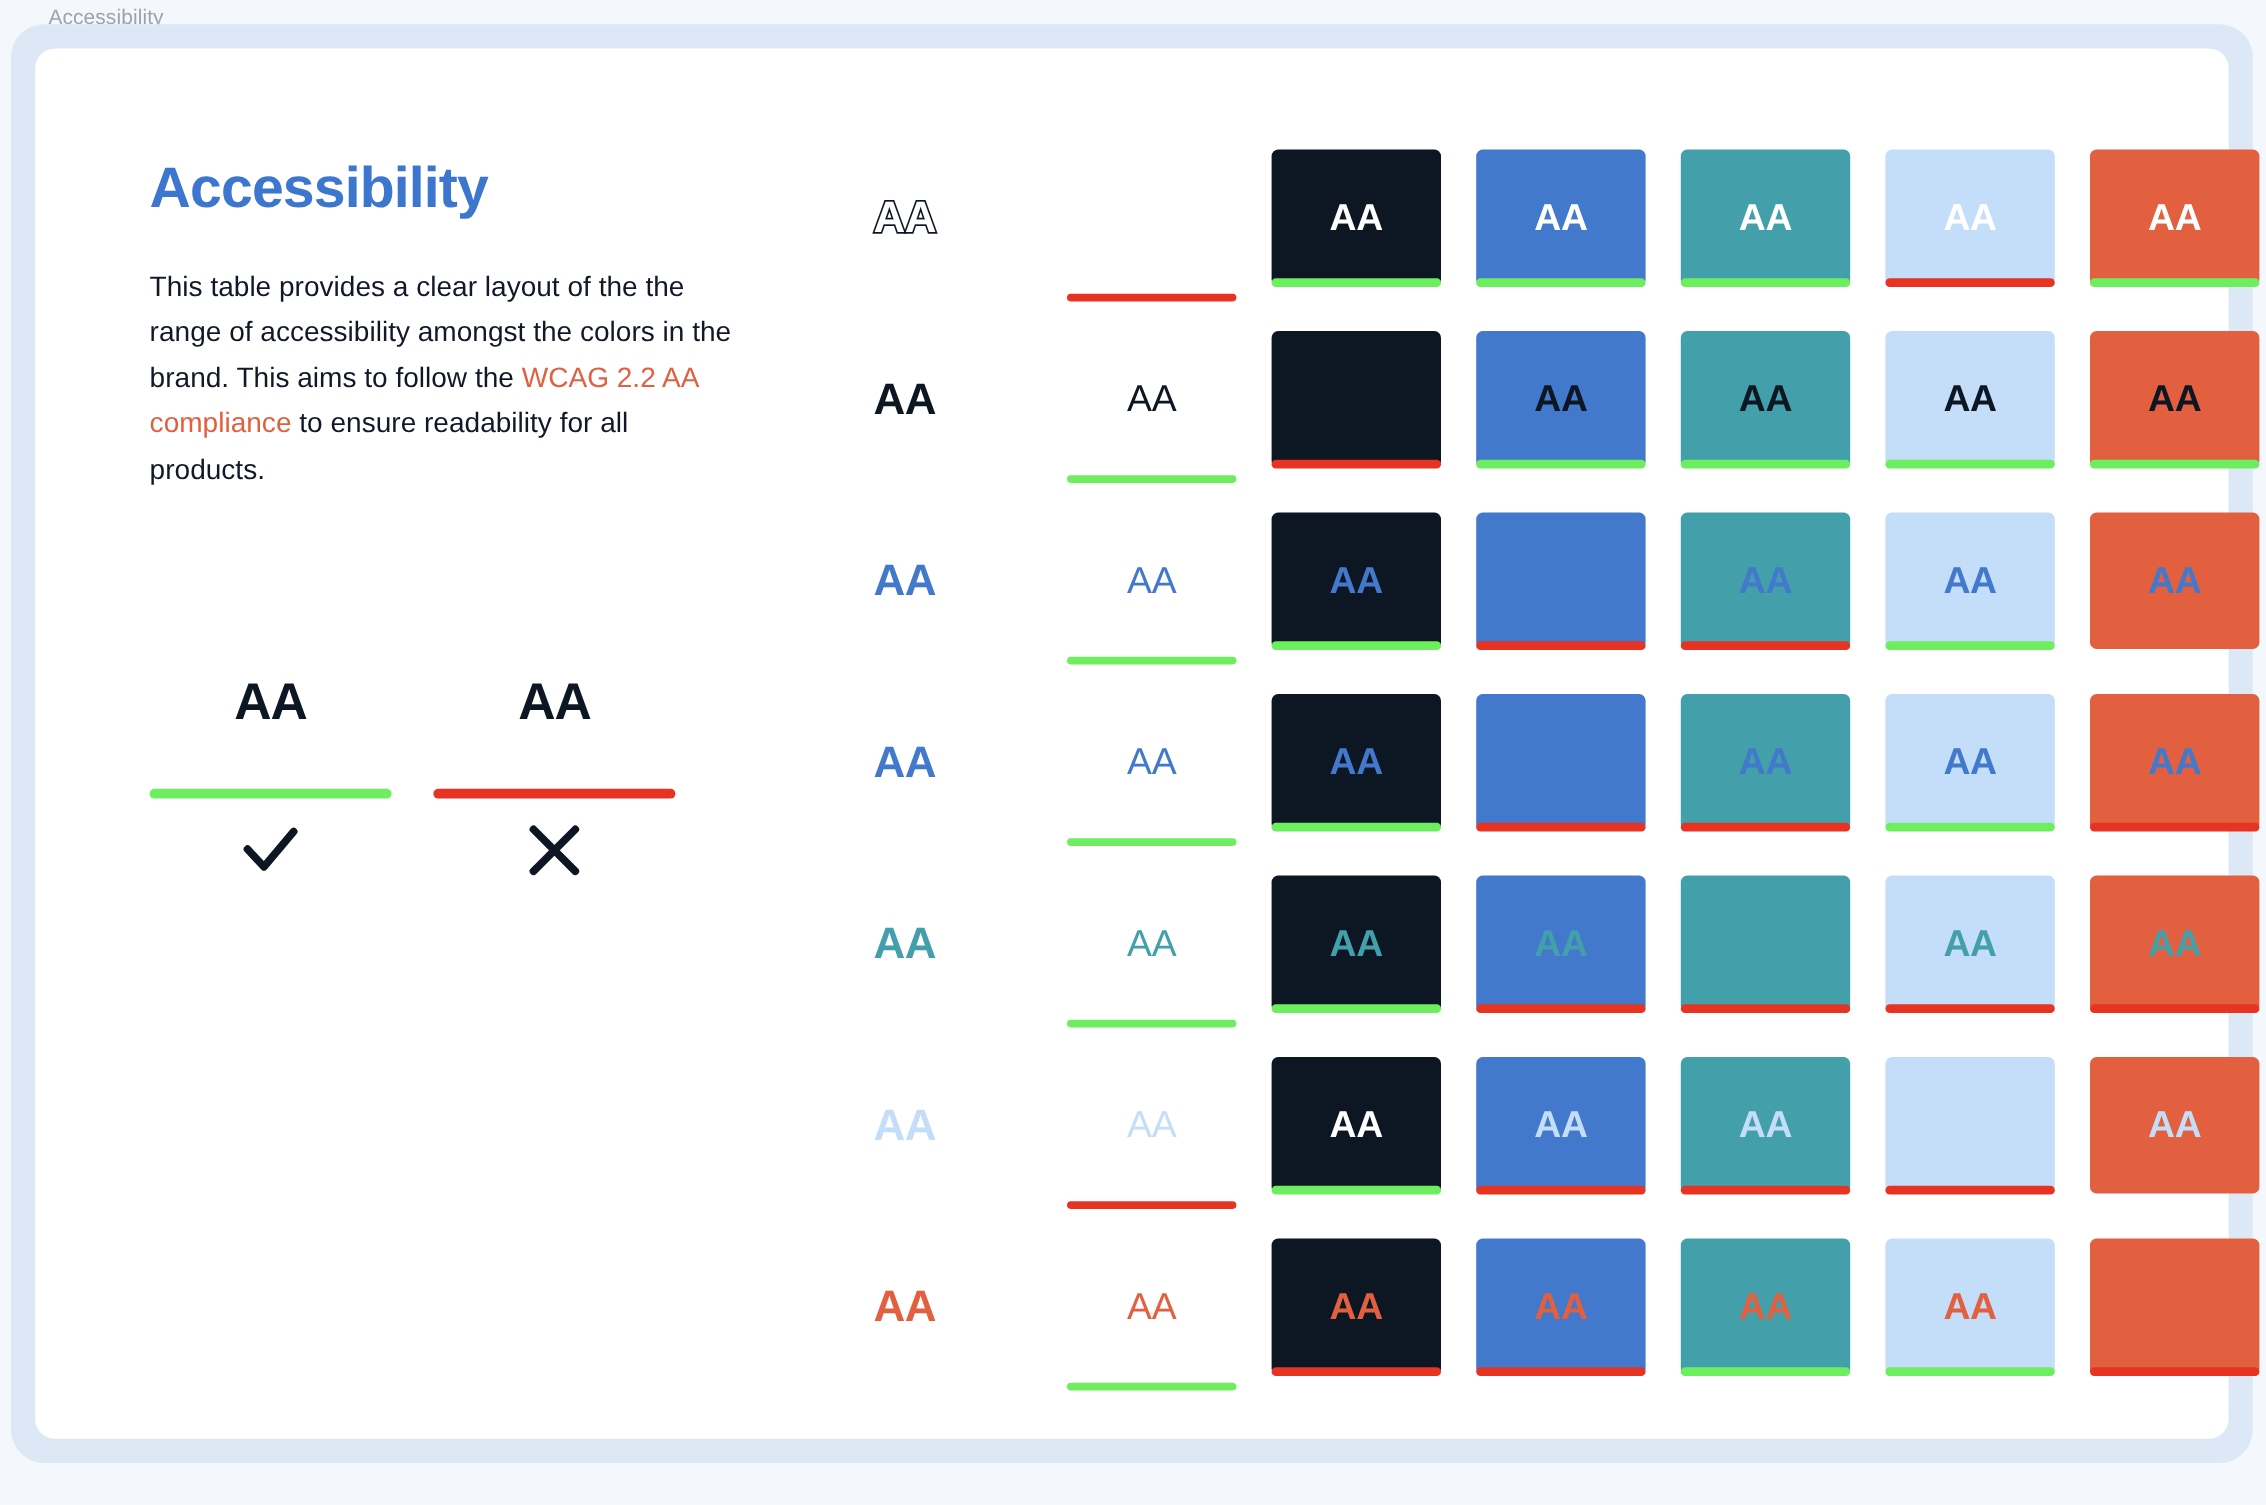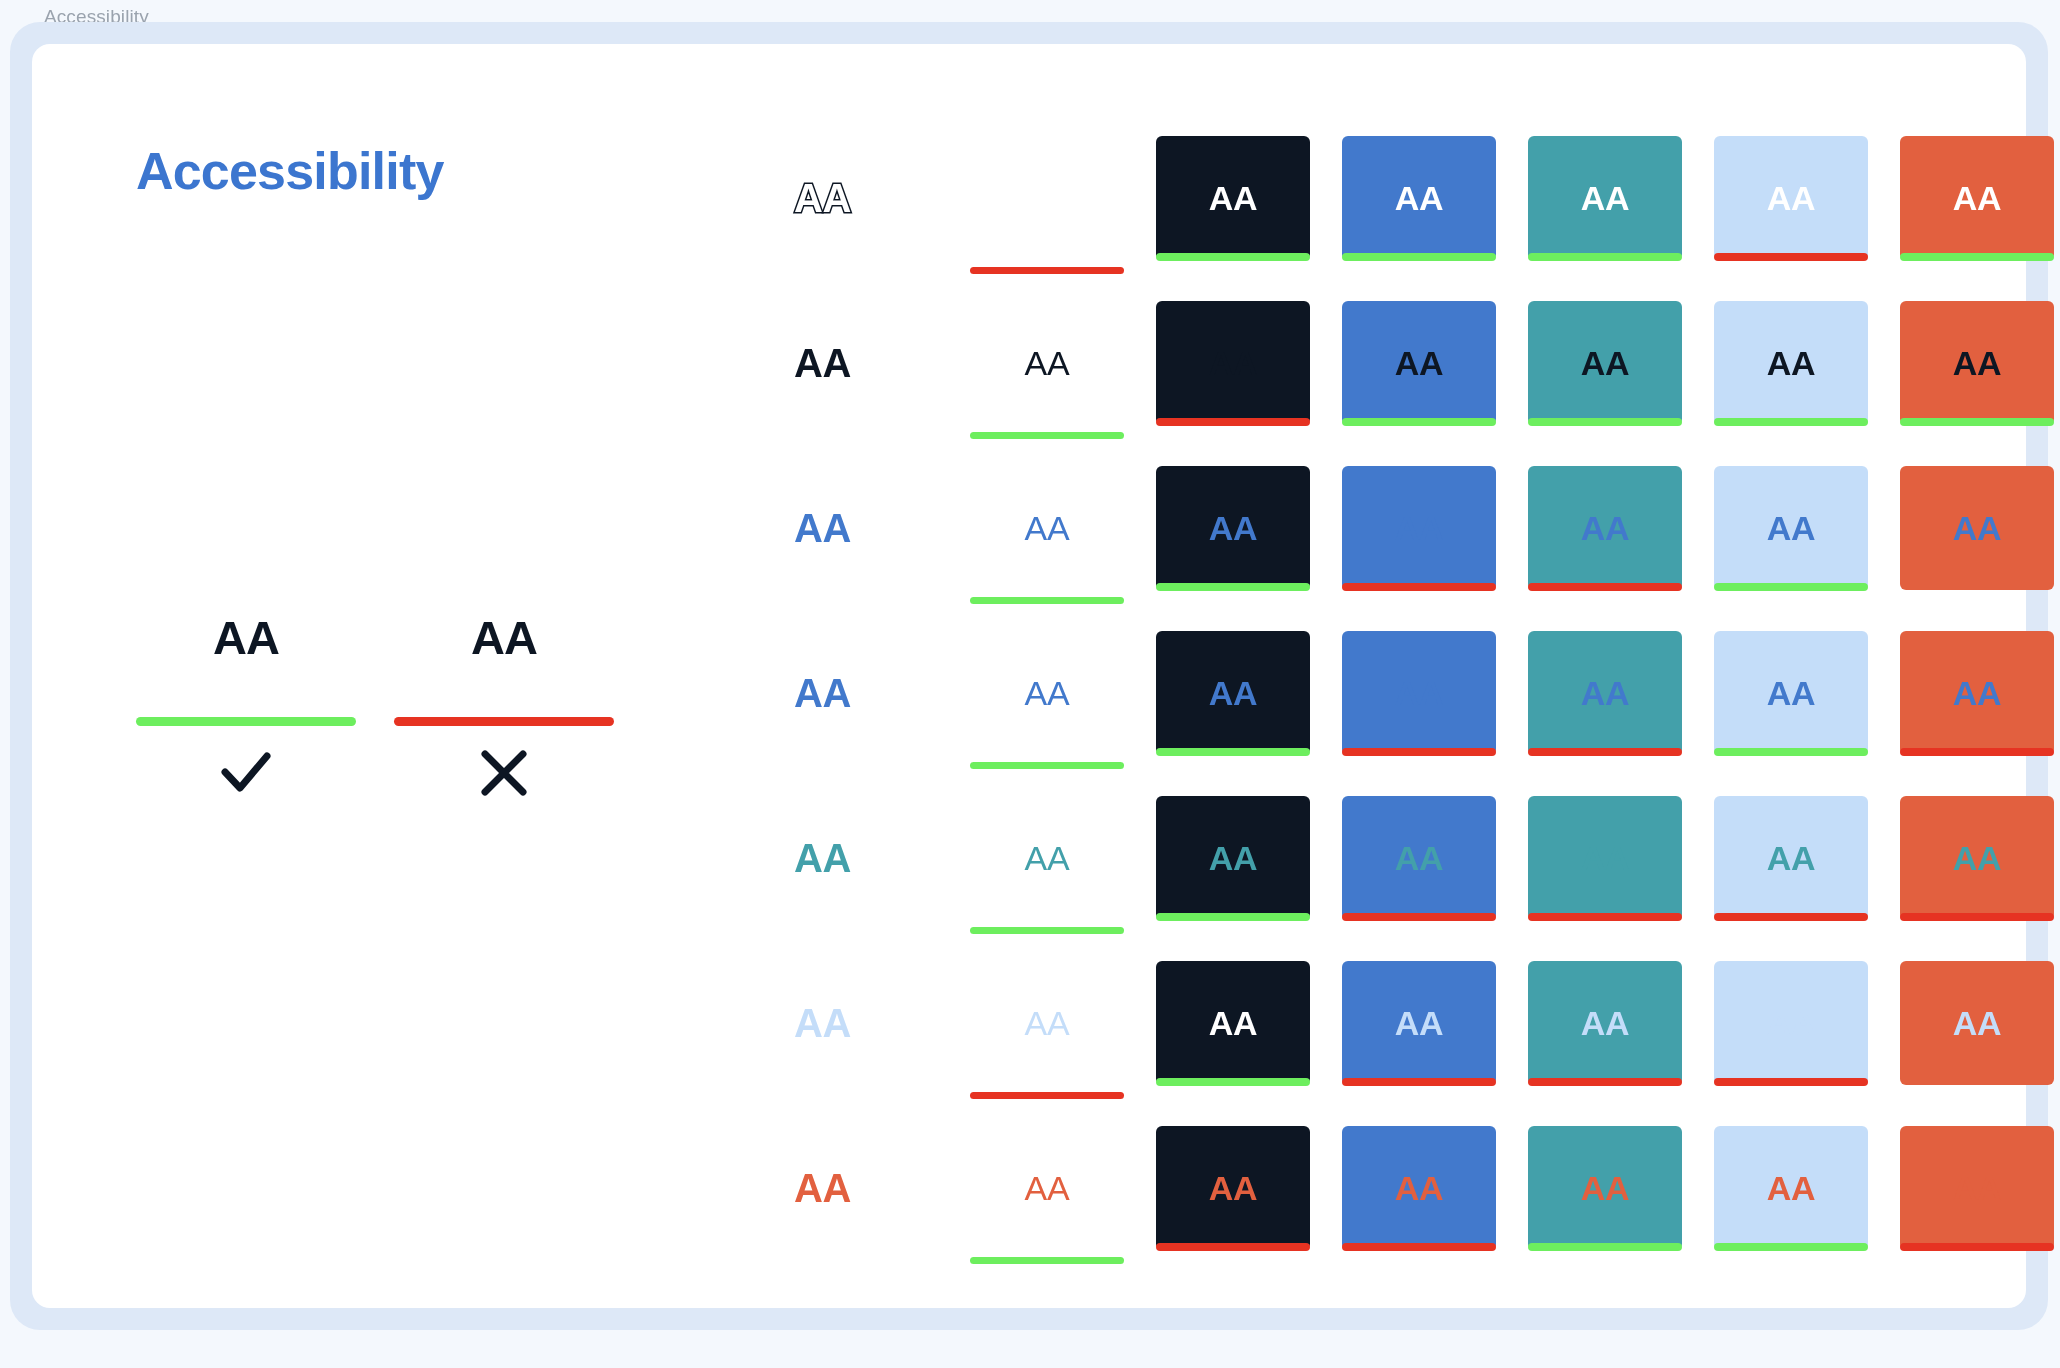--- a/index.html
+++ b/index.html
@@ -149,20 +149,23 @@
 </head>
 <body>
 
 <div id="breadcrumb">Accessibility</div>
 
 <div id="card-outer">
   <div id="card">
 
     <div id="left-panel">
       <div id="page-title">Accessibility</div>
+      <div id="intro-paragraph">
+        <span>This table provides a clear layout of the the range of accessibility amongst the colors in the brand. This aims to follow the </span><span class="accent-orange">WCAG 2.2 AA compliance</span><span> to ensure readability for all products.</span>
+      </div>
     </div>
 
     <div id="legend">
         <div class="legend-item">
           <div class="legend-aa">AA</div>
           <div class="legend-bar pass"></div>
           <div class="legend-mark">
             <svg viewBox="0 0 58 58">
               <path d="M8 28 L23 44 L50 12" fill="none" stroke="#0D1623" stroke-width="7" stroke-linecap="round" stroke-linejoin="round"></path>
             </svg>

